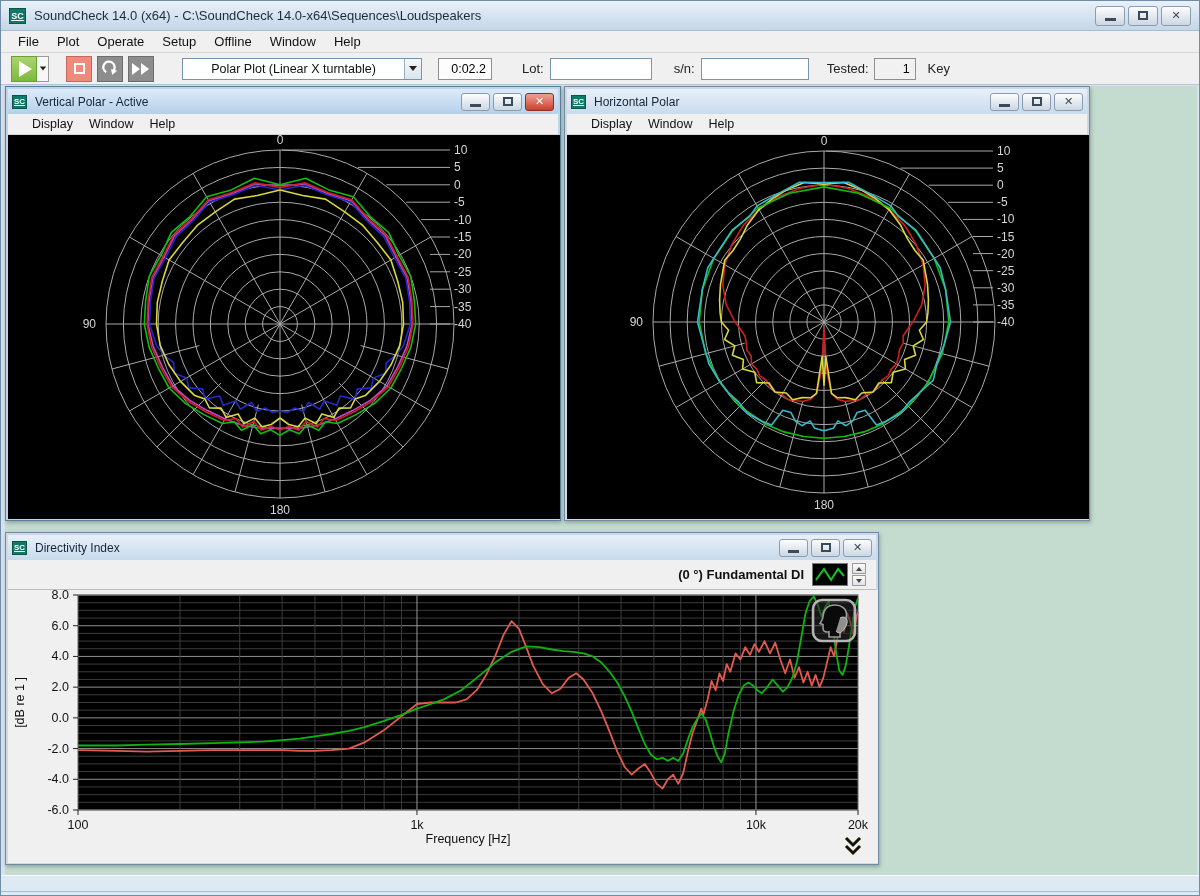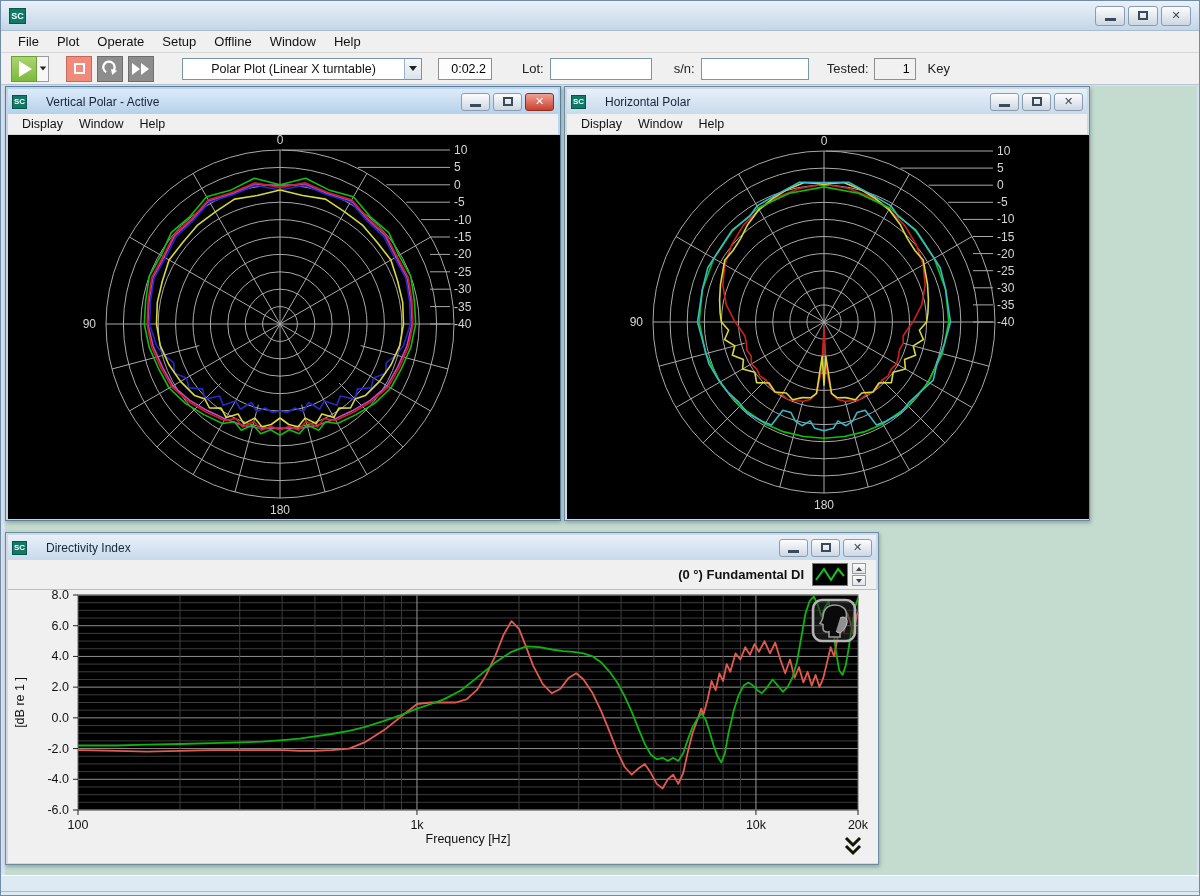--- a/index.html
+++ b/index.html
@@ -1,20 +1,20 @@
 <!DOCTYPE html>
 <html><head>
 <meta charset="utf-8">
 <style>
   html,body{margin:0;padding:0;background:#9aa8b5;font-family:"Liberation Sans",sans-serif;}
   *{box-sizing:border-box;}
   .app{position:relative;width:1200px;height:896px;background:#d6e2ee;border:1px solid #718ca6;overflow:hidden;}
   
   .titlebar{height:30px;background:linear-gradient(#e9f1f9,#c4d6e8);display:flex;align-items:center;padding:0 8px;border-bottom:1px solid #a9bdd0;}
-  .sc-icon{width:17px;height:16px;background:#0f7a68;color:#fff;font-size:9px;font-weight:bold;display:flex;align-items:center;justify-content:center;border:1px solid #0a5448;margin-right:19px;flex:0 0 auto;}
+  .sc-icon{width:17px;height:16px;background:#0f7a68;color:#fff;font-size:9px;font-weight:bold;display:flex;align-items:center;justify-content:center;border:1px solid #0a5448;margin-right:8px;flex:0 0 auto;text-decoration:underline;}
   .titlebar .title{font-size:13px;color:#1d2b3a;white-space:nowrap;}
   .winbtns{margin-left:auto;display:flex;gap:3px;}
   .wbtn{width:30px;height:20px;border:1px solid #8b9cb0;border-radius:3px;background:linear-gradient(#fdfdfd,#ccd7e2);display:flex;align-items:center;justify-content:center;color:#3a4a5a;font-size:11px;line-height:1;}
   .wbtn.small{width:29px;height:18px;}
   .wbtn.red{background:linear-gradient(#f0a192,#c94130);border-color:#8f2d20;color:#fff;}
   .g-min{width:11px;height:3px;background:currentColor;margin-top:7px;}
   .g-box{width:10px;height:9px;border:2px solid currentColor;position:relative;}
   
   .menubar{height:22px;background:#f0f0f0;display:flex;align-items:center;border-bottom:1px solid #d9d9d9;padding-left:8px;}
   .menubar span{font-size:13px;color:#111;padding:8px 9px;}
@@ -38,21 +38,21 @@
   
   .client{position:absolute;left:4px;top:85px;width:1192px;height:791px;background:#c4dcd0;}
   .bottomframe{position:absolute;left:0;bottom:0;width:100%;height:20px;background:#dde9f3;border-top:1px solid #fff;}
   .bottomframe::after{content:'';position:absolute;left:0;bottom:3px;width:100%;height:1px;background:#a3bdd2;}
   
   .cw{position:absolute;border:1px solid #6e8aa5;background:#cdd9e4;padding:2px;box-shadow:1px 2px 4px rgba(0,0,0,.25);}
   .cw.active{background:#bdd4ea;border-color:#587fa0;border-color:#57809f;}
   .cw .ctitle{height:25px;display:flex;align-items:center;padding:0 4px;background:linear-gradient(#e8f0f9,#c8daec);}
   .cw.active .ctitle{background:linear-gradient(#ddebfa,#b5d0ea);}
   .cw .ctitle .t{font-size:12px;color:#16253a;white-space:nowrap;}
-  .cw .cmenu{height:21px;background:#f0f0f0;display:flex;align-items:center;padding-left:6px;border-bottom:1px solid #d5d5d5;}
+  .cw .cmenu{height:21px;background:#f0f0f0;display:flex;align-items:center;padding-left:16px;border-bottom:1px solid #d5d5d5;}
   .cw .cmenu span{font-size:12.5px;color:#111;padding:1px 8px;}
   .plot{display:block;background:#000;}
   .sc-icon.s{width:15px;height:14px;font-size:8px;}
   
   .legendrow{height:30px;background:#f0f0f0;display:flex;align-items:center;justify-content:flex-end;border-bottom:1px solid #bdbdbd;padding-right:10px;}
   .legendrow .ltxt{font-size:13px;color:#111;margin-right:8px;font-weight:bold;}
   .swatch{width:36px;height:23px;background:#000;border:1px solid #777;margin-right:4px;}
   .spinner{display:flex;flex-direction:column;gap:1px;}
   .spinbtn{width:14px;height:11px;border:1px solid #9a9a9a;background:linear-gradient(#fbfbfb,#dfe3e7);display:flex;align-items:center;justify-content:center;}
   .up{width:0;height:0;border-left:3.5px solid transparent;border-right:3.5px solid transparent;border-bottom:4.5px solid #444;}
@@ -61,20 +61,21 @@
   .hats{position:absolute;right:18px;top:8px;}
   .chev{position:absolute;right:12px;bottom:2px;}
 </style>
 </head>
 <body>
 
 <div class="app">
 
   <div class="titlebar">
     <div class="sc-icon">SC</div>
+    <div class="title">SoundCheck 14.0 (x64)   -   C:\SoundCheck 14.0-x64\Sequences\Loudspeakers</div>
     <div class="winbtns">
       <div class="wbtn">
           <div class="g-min"></div>
         </div>
       <div class="wbtn">
           <div class="g-box"></div>
         </div>
       <div class="wbtn">✕</div>
     </div>
   </div>

